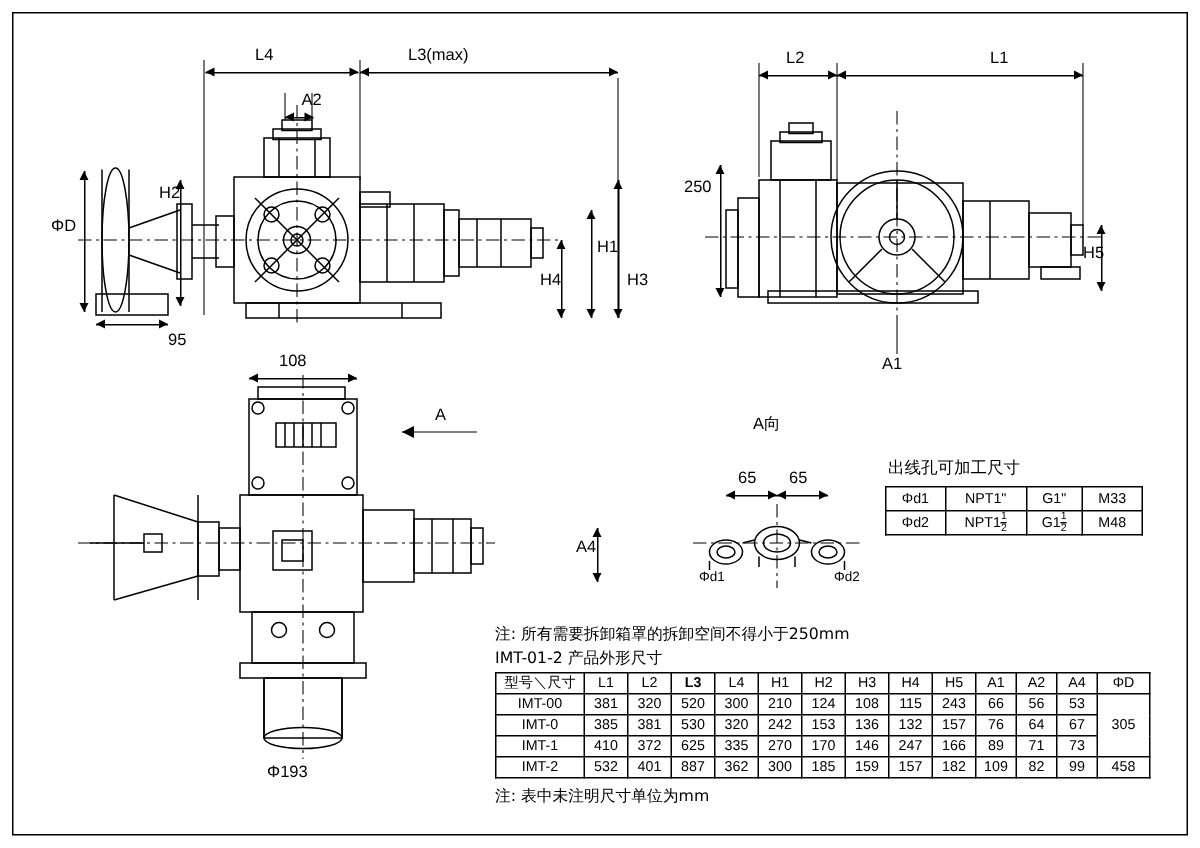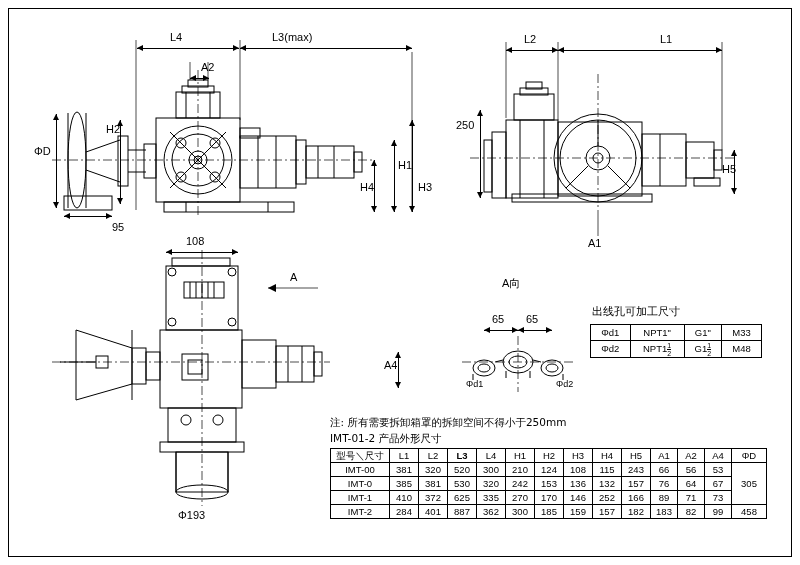--- a/index.html
+++ b/index.html
@@ -311,38 +311,39 @@
     </tr>
     <tr>
       <td>IMT-1</td>
       <td>410</td>
       <td>372</td>
       <td>625</td>
       <td>335</td>
       <td>270</td>
       <td>170</td>
       <td>146</td>
-      <td>252</td>
+      <td>247</td>
       <td>166</td>
       <td>89</td>
       <td>71</td>
       <td>73</td>
     </tr>
     <tr>
       <td>IMT-2</td>
-      <td>284</td>
+      <td>532</td>
       <td>401</td>
       <td>887</td>
       <td>362</td>
       <td>300</td>
       <td>185</td>
       <td>159</td>
       <td>157</td>
       <td>182</td>
-      <td>183</td>
+      <td>109</td>
       <td>82</td>
       <td>99</td>
       <td>458</td>
     </tr>
   </tbody>
     </table>
 
+  <div class="note cn" style="left:330px;top:524px;">注: 表中未注明尺寸单位为mm</div>
 </div>
 
 </body></html>

